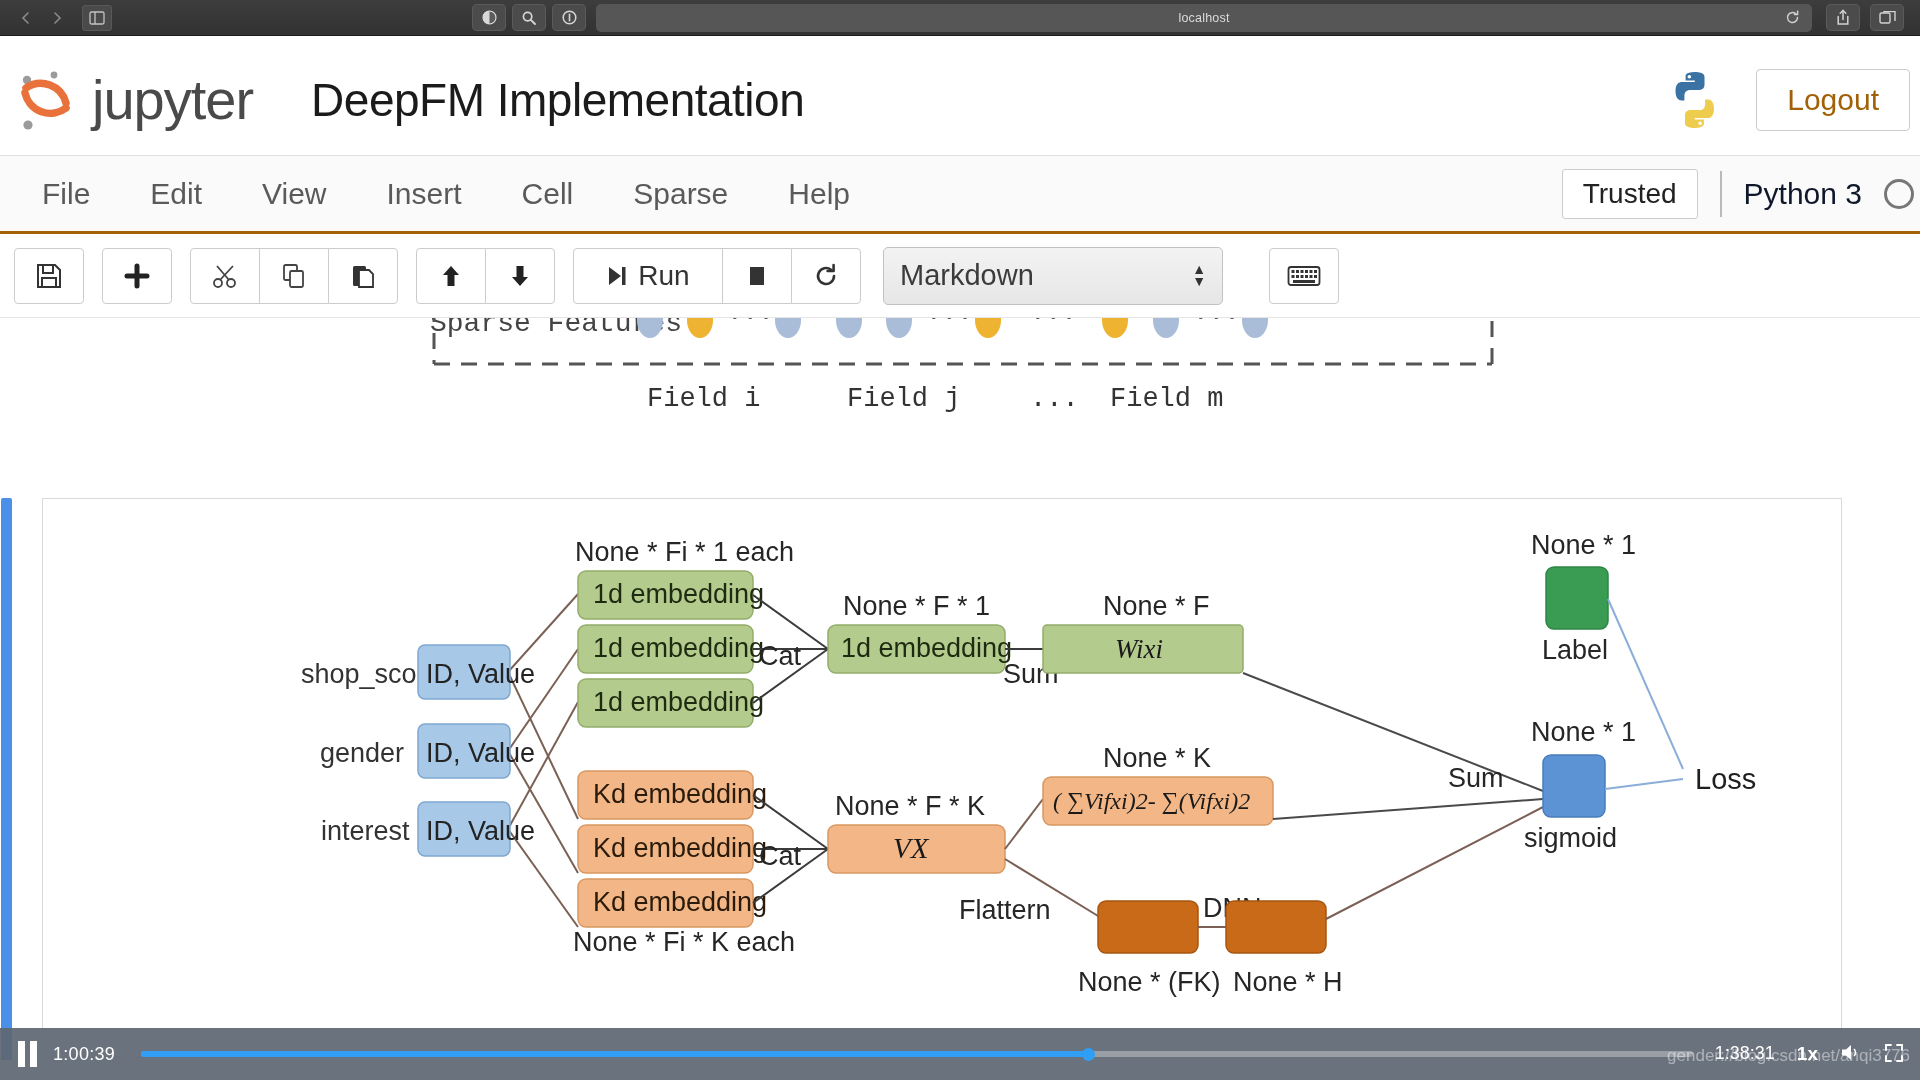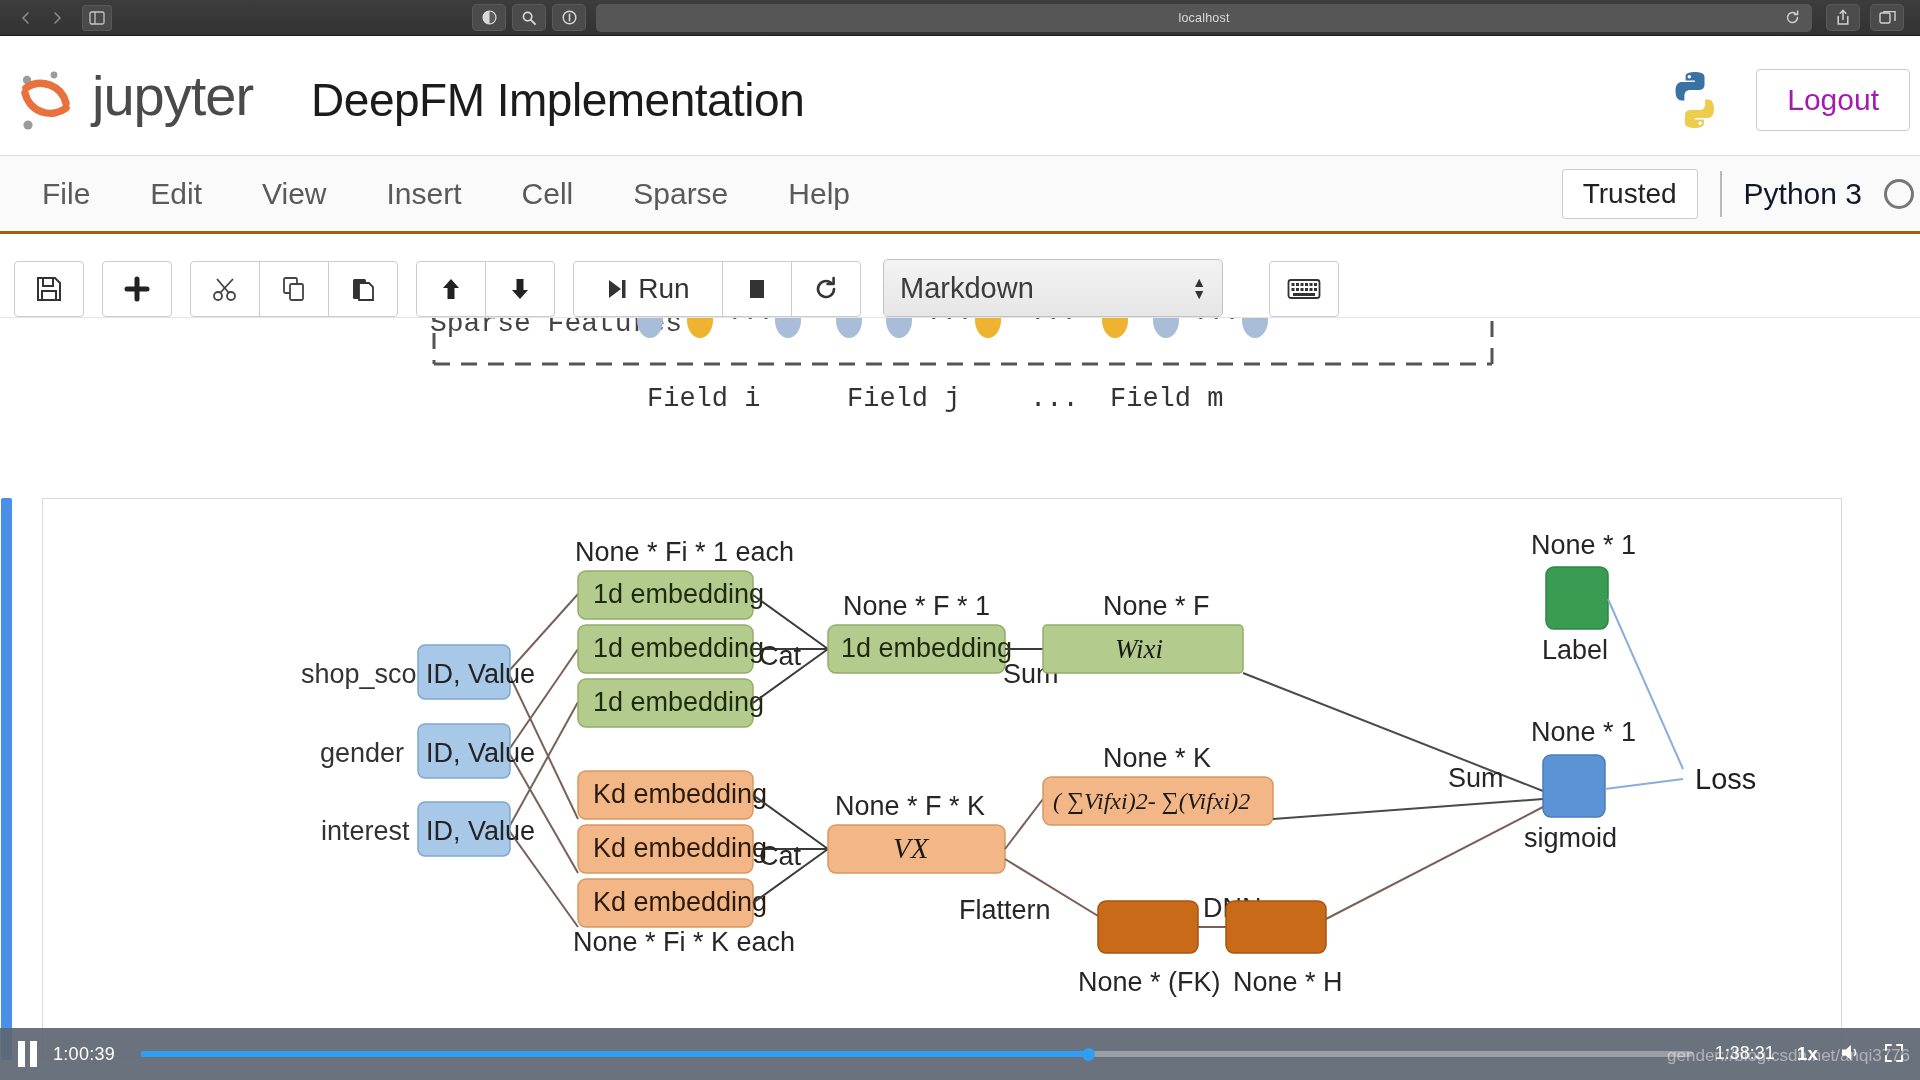--- a/index.html
+++ b/index.html
@@ -41,29 +41,29 @@
   .url-text { color: #dcdcdc; font-size: 12.5px; letter-spacing: .2px; }
   .url-reload { position: absolute; right: 12px; color: #cfcfcf; font-size: 14px; }
   .right-group { display: flex; align-items: center; gap: 10px; margin-right: 16px; }
 
   
   .jp-header {
     position: absolute; left: 0; top: 44px; width: 1920px; height: 112px;
     background: #fff; border-bottom: 1px solid #e0e0e0;
     display: flex; align-items: center;
   }
-  .jp-logo-wrap { display: flex; align-items: flex-start; margin-left: 14px; }
+  .jp-logo-wrap { display: flex; align-items: center; margin-left: 14px; }
   .jp-logo { width: 74px; height: 74px; position: relative; }
   .jp-wordmark { font-size: 56px; color: #4a4a4a; font-weight: 400; letter-spacing: -1px; margin-left: 4px; }
   .nb-title { font-size: 46px; color: #1b1b1b; margin-left: 58px; letter-spacing: -.5px; }
   .jp-right { margin-left: auto; display: flex; align-items: center; gap: 28px; margin-right: 10px; }
   .py-logo { width: 66px; height: 66px; }
   .logout-btn {
     border: 1px solid #ccc; border-radius: 4px; background: #fff;
-    padding: 13px 30px; font-size: 30px; color: #a21caf;
+    padding: 13px 30px; font-size: 30px; color: #a16207;
   }
 
   
   .jp-menubar {
     position: absolute; left: 0; top: 156px; width: 1920px; height: 78px;
     background: #fafafa; border-bottom: 3px solid #a16207;
     display: flex; align-items: center;
   }
   .menu-item { font-size: 30px; color: #5a5a5a; padding: 0 30px; }
   .menu-item:first-child { margin-left: 12px; }
@@ -76,21 +76,21 @@
   .kernel-name { font-size: 30px; color: #0f172a; }
   .kernel-idle {
     width: 30px; height: 30px; border-radius: 50%;
     border: 3px solid #777; background: transparent;
   }
 
   
   .jp-toolbar {
     position: absolute; left: 0; top: 234px; width: 1920px; height: 84px;
     background: #fff; border-bottom: 1px solid #e4e4e4;
-    display: flex; align-items: flex-end; padding-left: 14px; gap: 18px;
+    display: flex; align-items: center; padding-left: 14px; gap: 18px;
   }
   .btn-group { display: flex; }
   .tbtn {
     min-width: 70px; height: 56px; background: #fff;
     border: 1px solid #ccc; display: flex; align-items: center;
     justify-content: center; color: #333; font-size: 26px;
   }
   .btn-group .tbtn { border-radius: 0; margin-left: -1px; }
   .btn-group .tbtn:first-child { border-radius: 4px 0 0 4px; margin-left: 0; }
   .btn-group .tbtn:last-child { border-radius: 0 4px 4px 0; }

